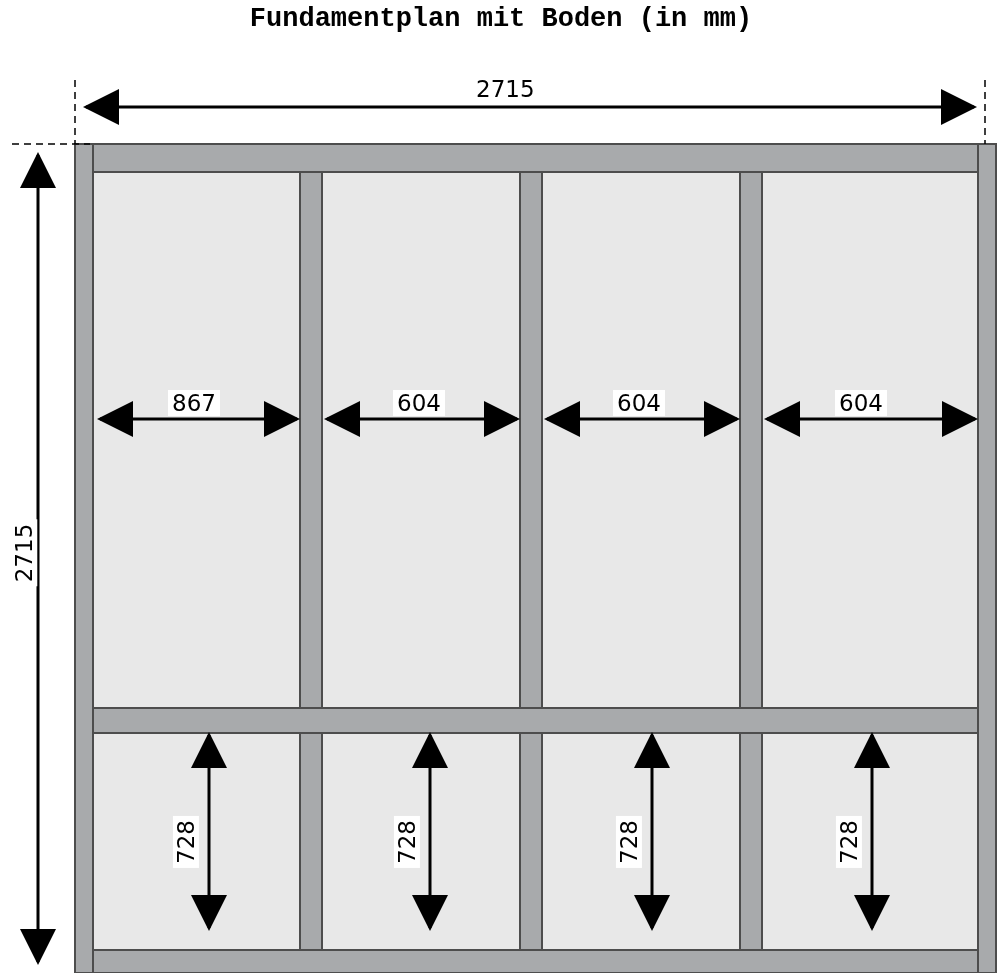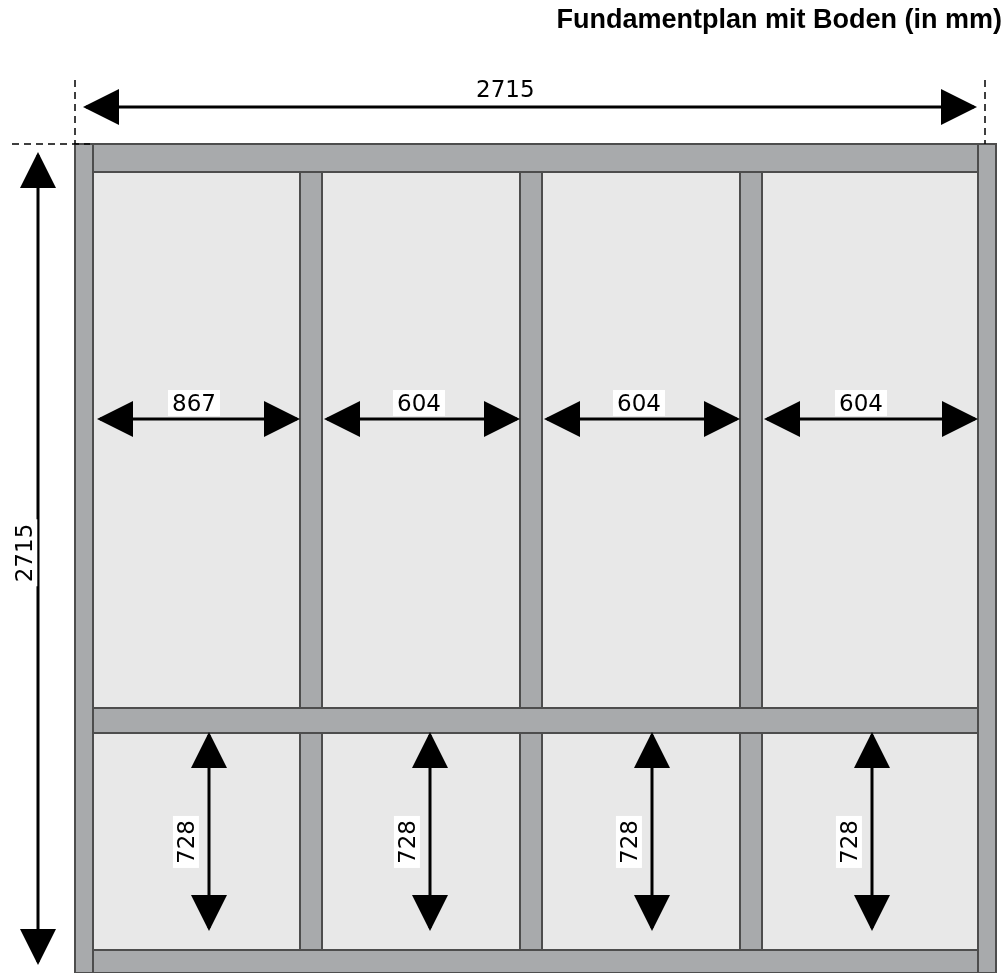--- a/index.html
+++ b/index.html
@@ -17,25 +17,25 @@
     height: 973px;
     overflow: hidden;
     background: #ffffff;
   }
   
   .title {
     position: absolute;
     left: 0;
     top: 4px;
     width: 1002px;
-    text-align: right;
+    text-align: center;
     font-size: 27px;
     font-weight: bold;
     letter-spacing: 0px;
-    font-family: Liberation Sans, sans-serif;
+    font-family: Liberation Mono, monospace;
   }
   
   .drawing {
     position: absolute;
     left: 0;
     top: 0;
     width: 1002px;
     height: 878px;
   }
   svg.plan {

